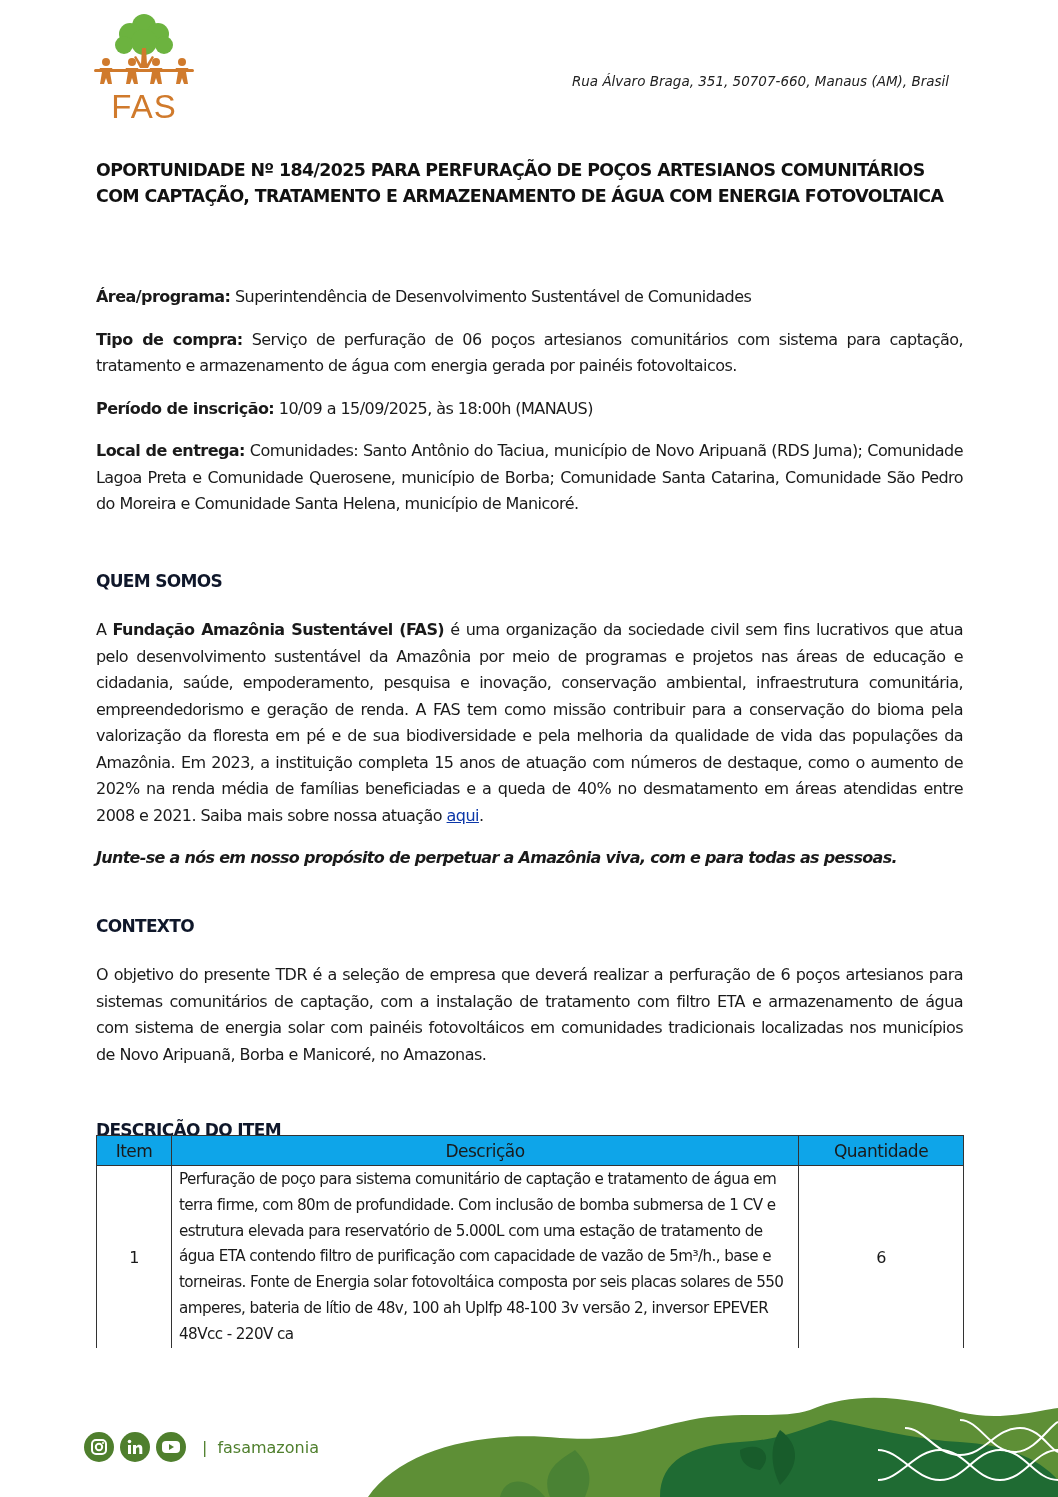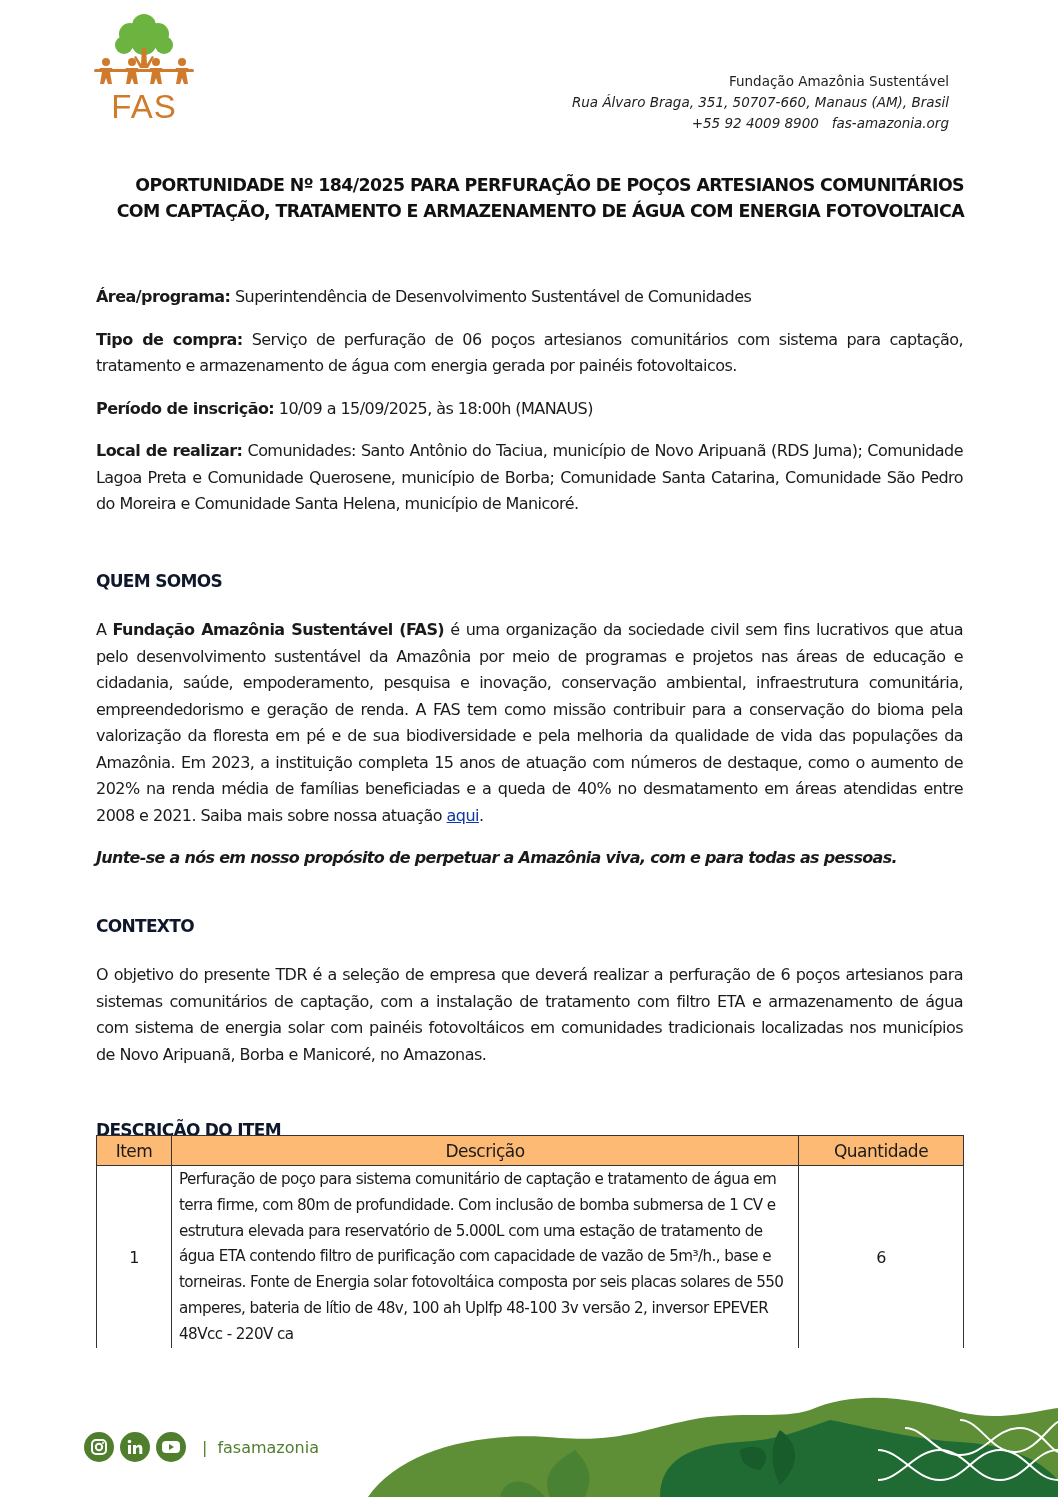--- a/index.html
+++ b/index.html
@@ -5,34 +5,34 @@
   html, body { margin: 0; padding: 0; background: #ffffff; }
   body { width: 1058px; height: 1497px; position: relative; overflow: hidden;
          font-family: "DejaVu Sans", sans-serif; color: #1a1a1a; }
   .logo { position: absolute; left: 94px; top: 12px; width: 100px; height: 122px; }
   .logo-text { position: absolute; left: 0; top: 70px; width: 100px; text-align: center;
                font-family: "Liberation Sans", sans-serif; font-size: 33px; color: #d07a2c;
                letter-spacing: 1px; line-height: 50px; }
   .header-info { position: absolute; right: 109px; top: 71px; text-align: right;
                  font-family: "DejaVu Sans", sans-serif; font-size: 13.5px; line-height: 21px; color: #222; }
   .header-info .italic { font-style: italic; }
-  .title { position: absolute; left: 96px; top: 172px; width: 868px; text-align: right;
+  .title { position: absolute; left: 96px; top: 157px; width: 868px; text-align: left;
            font-family: "DejaVu Sans", sans-serif; font-weight: bold; font-size: 17.4px;
            line-height: 26px; letter-spacing: -0.6px; color: #111; }
   .content { position: absolute; left: 96px; top: 268px; width: 867px;
              font-family: "DejaVu Sans", sans-serif; font-size: 16px; line-height: 26.5px;
              letter-spacing: -0.55px; text-align: justify; color: #1a1a1a; }
   .content p { margin: 16px 0 7px 0; }
   .content b { font-weight: bold; }
   .section-h { font-weight: bold; font-size: 17px; letter-spacing: -0.7px; margin: 0; color: #0f172a; }
   .link { color: #0b36a8; text-decoration: underline; }
   .tagline { font-style: italic; font-weight: bold; letter-spacing: -0.7px; }
   table.items { position: absolute; left: 96px; top: 1135px; width: 868px; border-collapse: collapse;
                 font-family: "DejaVu Sans", sans-serif; font-size: 15px; letter-spacing: -0.6px; }
-  table.items th { background: #fdba74; border: 1.5px solid #333; font-weight: normal; font-size: 17px;
+  table.items th { background: #0ea5e9; border: 1.5px solid #333; font-weight: normal; font-size: 17px;
                    height: 29px; padding: 0; letter-spacing: -0.5px; }
   table.items td { border: 1.5px solid #333; vertical-align: middle; padding: 0; margin-top: 20px; }
   td.desc { padding: 1px 8px 2px 7px !important; line-height: 25.8px; font-size: 15.2px; text-align: left; }
   td.center { text-align: center; font-size: 16px; }
   .fade { position: absolute; left: 90px; top: 1348px; width: 880px; height: 8px; background: #fff; }
   .social { position: absolute; left: 84px; top: 1432px; display: flex; align-items: center; gap: 6px; }
   .social .ico { width: 30px; height: 30px; border-radius: 50%; background: #4f7f2d;
                  display: flex; align-items: center; justify-content: center; }
   .social .handle { font-family: "DejaVu Sans", sans-serif; font-size: 16px; color: #4f7f2d; margin-left: 10px; }
   .footer-art { position: absolute; left: 360px; top: 1390px; width: 698px; height: 107px; }
@@ -60,37 +60,33 @@
       <path d="M32 56 h12 l2 4 h-4 l2 12 h-4 l-2-6 l-2 6 h-4 l2-12 h-4 z"></path>
       <path d="M56 56 h12 l2 4 h-4 l2 12 h-4 l-2-6 l-2 6 h-4 l2-12 h-4 z"></path>
       <path d="M82 56 h12 l2 4 h-4 l2 12 h-4 l-2-6 l-2 6 h-4 l2-12 h-4 z"></path>
       <rect x="0" y="57" width="100" height="3" rx="1.5"></rect>
     </g>
   </svg>
   <div class="logo-text">FAS</div>
 </div>
 
 <div class="header-info">
-  <div>Fundação Amazônia Sustentável</div>
   <div class="italic">Rua Álvaro Braga, 351, 50707-660, Manaus (AM), Brasil</div>
-  <div class="italic">
-    <span>+55 92 4009 8900</span>&nbsp;&nbsp;&nbsp;<span>fas-amazonia.org</span>
-  </div>
 </div>
 
 <div class="title">
   <div>OPORTUNIDADE Nº 184/2025 PARA PERFURAÇÃO DE POÇOS ARTESIANOS COMUNITÁRIOS</div>
   <div>COM CAPTAÇÃO, TRATAMENTO E ARMAZENAMENTO DE ÁGUA COM ENERGIA FOTOVOLTAICA</div>
 </div>
 
 <div class="content">
   <p><b>Área/programa:</b><span> Superintendência de Desenvolvimento Sustentável de Comunidades</span></p>
   <p><b>Tipo de compra:</b><span> Serviço de perfuração de 06 poços artesianos comunitários com sistema para captação, tratamento e armazenamento de água com energia gerada por painéis fotovoltaicos.</span></p>
   <p><b>Período de inscrição:</b><span> 10/09 a 15/09/2025, às 18:00h (MANAUS)</span></p>
-  <p><b>Local de realizar:</b><span> Comunidades: Santo Antônio do Taciua, município de Novo Aripuanã (RDS Juma); Comunidade Lagoa Preta e Comunidade Querosene, município de Borba; Comunidade Santa Catarina, Comunidade São Pedro do Moreira e Comunidade Santa Helena, município de Manicoré.</span></p>
+  <p><b>Local de entrega:</b><span> Comunidades: Santo Antônio do Taciua, município de Novo Aripuanã (RDS Juma); Comunidade Lagoa Preta e Comunidade Querosene, município de Borba; Comunidade Santa Catarina, Comunidade São Pedro do Moreira e Comunidade Santa Helena, município de Manicoré.</span></p>
 
   <div style="height:43px"></div>
   <h2 class="section-h">QUEM SOMOS</h2>
   <div style="height:7px"></div>
   <p><span>A </span><b>Fundação Amazônia Sustentável (FAS)</b><span> é uma organização da sociedade civil sem fins lucrativos que atua pelo desenvolvimento sustentável da Amazônia por meio de programas e projetos nas áreas de educação e cidadania, saúde, empoderamento, pesquisa e inovação, conservação ambiental, infraestrutura comunitária, empreendedorismo e geração de renda. A FAS tem como missão contribuir para a conservação do bioma pela valorização da floresta em pé e de sua biodiversidade e pela melhoria da qualidade de vida das populações da Amazônia. Em 2023, a instituição completa 15 anos de atuação com números de destaque, como o aumento de 202% na renda média de famílias beneficiadas e a queda de 40% no desmatamento em áreas atendidas entre 2008 e 2021. Saiba mais sobre nossa atuação </span><a class="link">aqui</a><span>.</span></p>
   <p class="tagline">Junte-se a nós em nosso propósito de perpetuar a Amazônia viva, com e para todas as pessoas.</p>
 
   <div style="height:34px"></div>
   <h2 class="section-h">CONTEXTO</h2>
   <div style="height:7px"></div>

